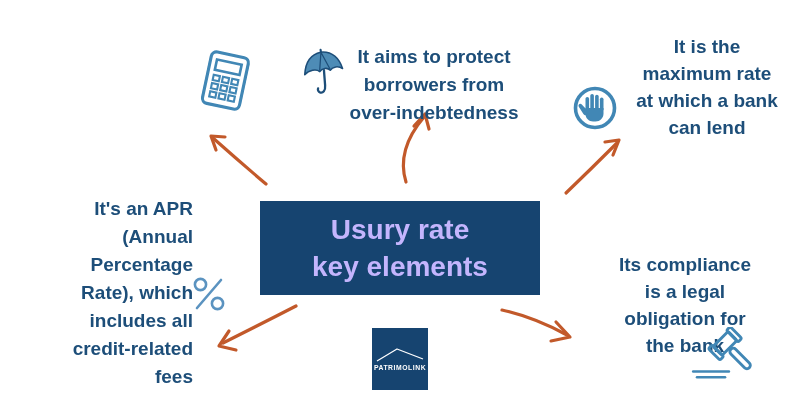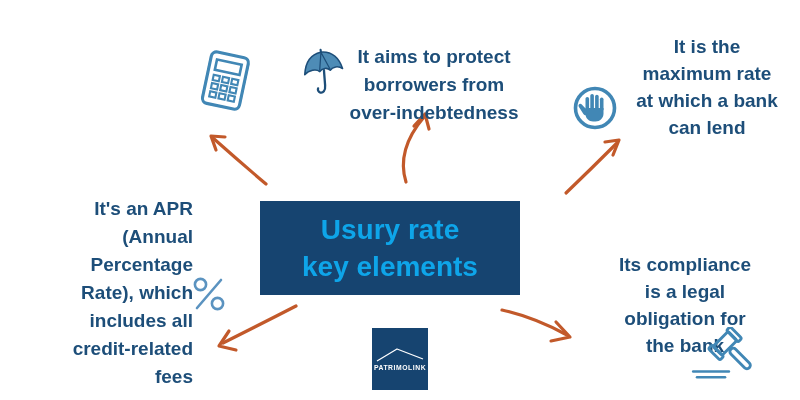--- a/index.html
+++ b/index.html
@@ -11,22 +11,22 @@
     position:absolute; color:#1D4E79; font-weight:bold; font-size:19px;
     line-height:28px; text-align:center; white-space:pre-line;
   }
   #t-calc  { left:30px;  top:38px;  width:180px; }
   #t-prot  { left:319px; top:16px;  width:230px;margin-top:27px; }
   #t-max   { left:622px; top:33px;  width:170px; line-height:27px; }
   #t-apr   { left:43px;  top:195px; width:150px;text-align:right; }
   #t-comp  { left:600px; top:251px; width:170px; line-height:27px;text-align:center; }
 
   .center-box {
-    position:absolute; left:260px; top:201px; width:260px; height:94px;
-    background:#164470; color:#0ea5e9; display:flex; align-items:center;
+    position:absolute; left:260px; top:201px; width:280px; height:94px;
+    background:#164470; color:#c4b5fd; display:flex; align-items:center;
     justify-content:center; text-align:center; font-weight:bold;
     font-size:28px; line-height:37px; white-space:pre-line;
   }
 
   .icon { position:absolute; }
   #i-calc   { left:204px; top:52px;  transform:rotate(12deg); }
   #i-umb    { left:301px; top:48px; }
   #i-hand   { left:572px; top:85px; }
   #i-pct    { left:190px; top:275px; }
   #i-gavel  { left:690px; top:327px; }

